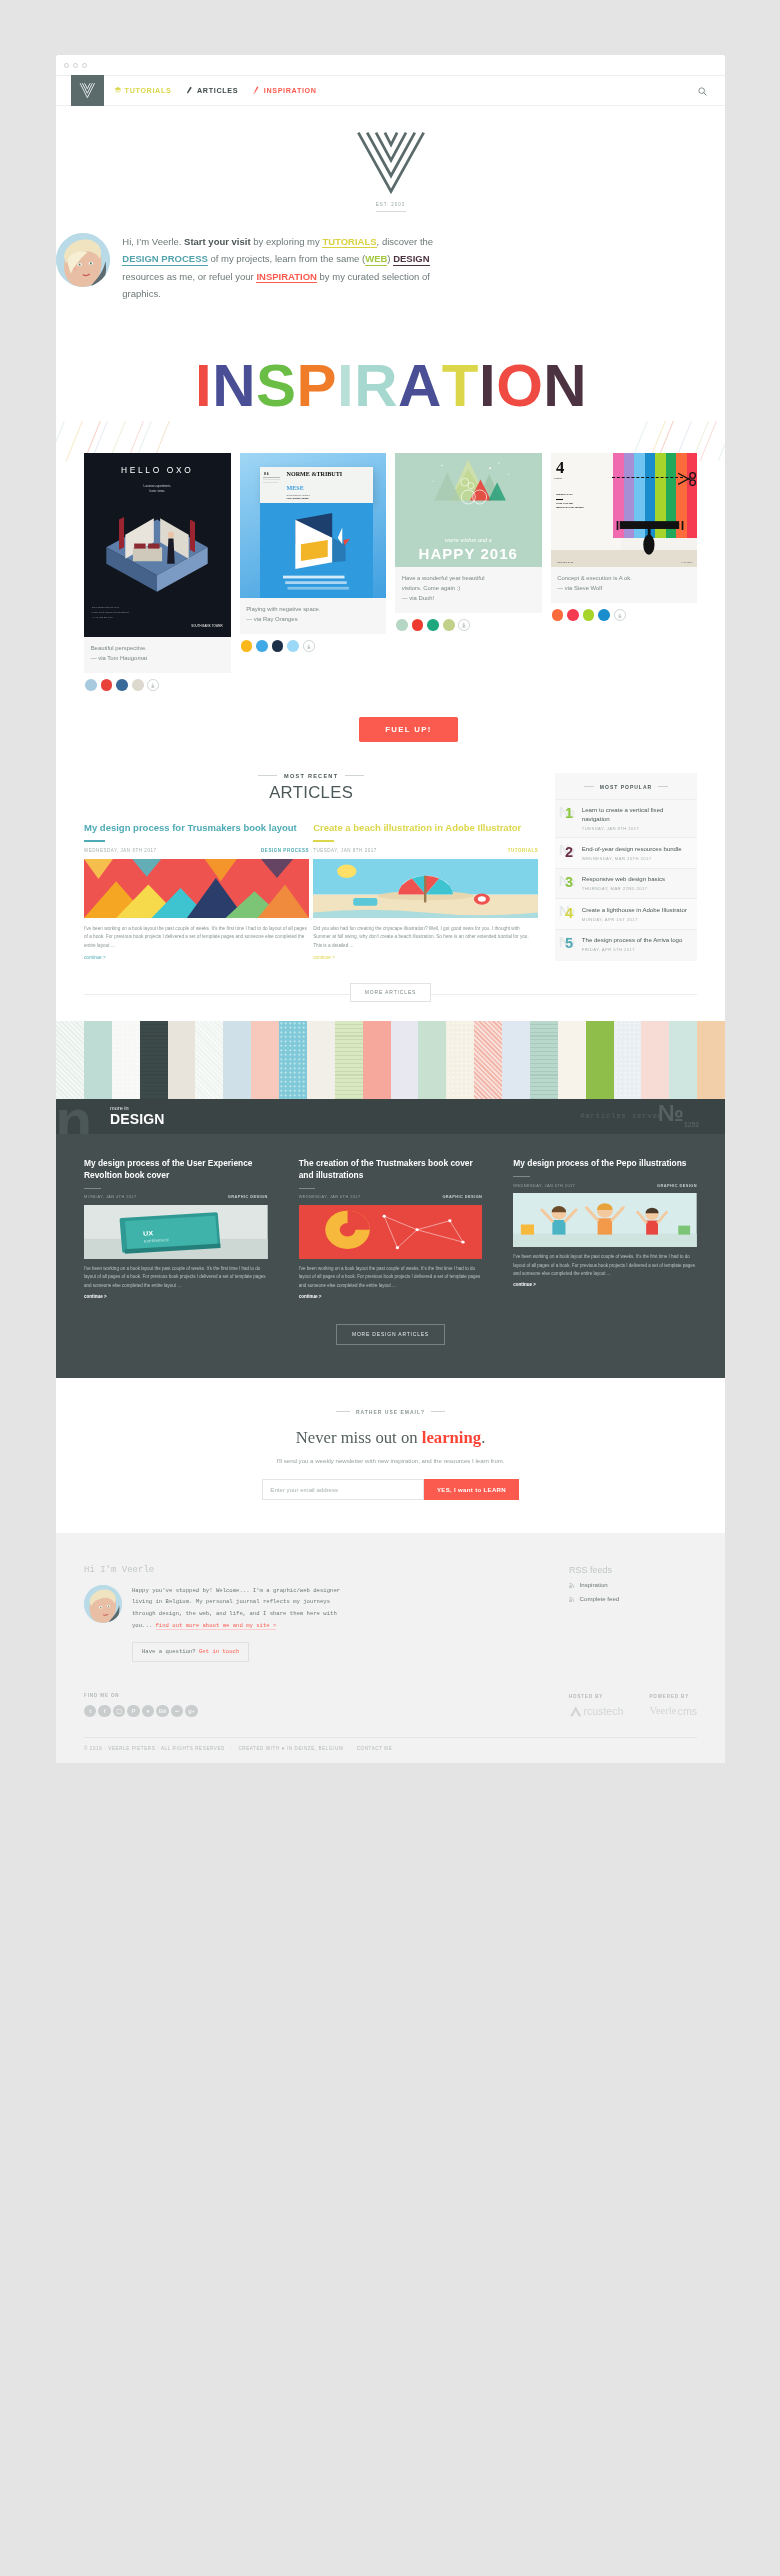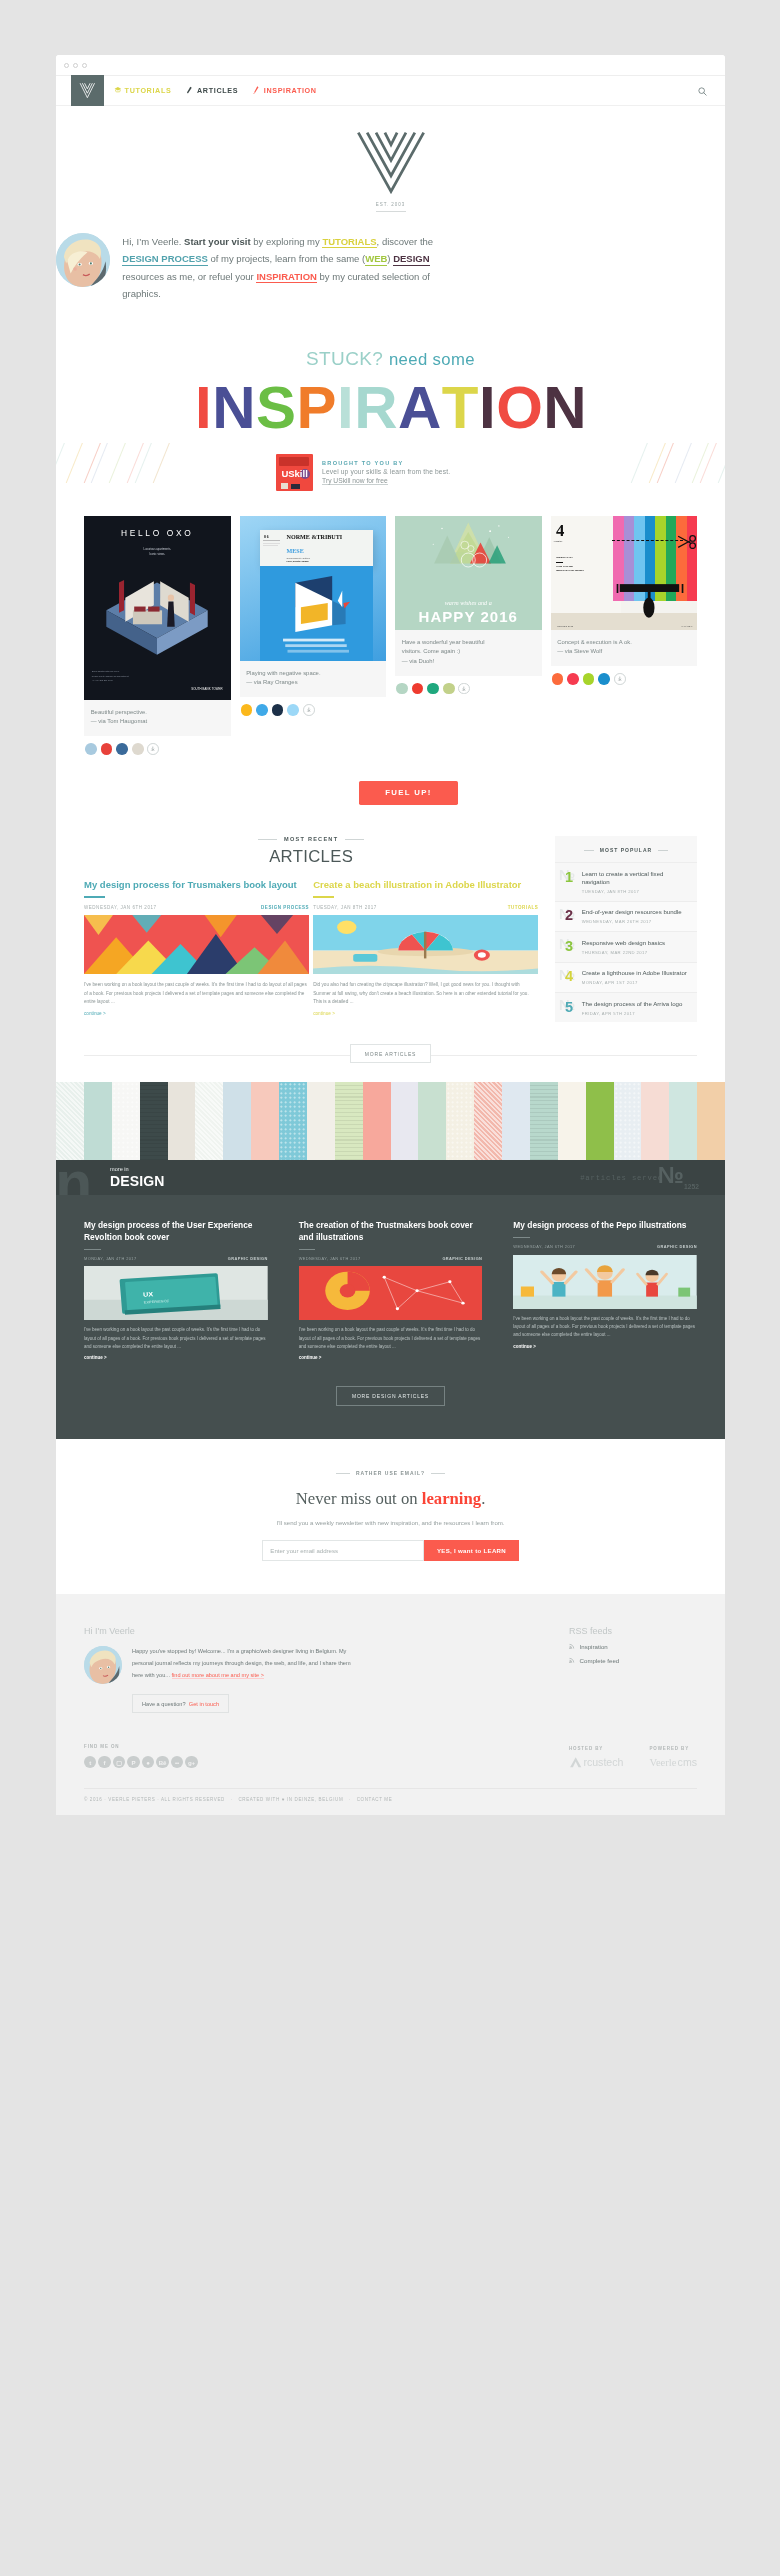--- a/index.html
+++ b/index.html
@@ -81,21 +81,21 @@
   
   .fuelwrap { background:#fff; padding:26px 0 31px; text-align:center;margin-left:36px; }
   .fuel { display:inline-block; background:#fb5b4e; color:#fff; font-size:7.8px; font-weight:bold; letter-spacing:.17em; padding:7.8px 26px; border-radius:1.7px; }
   
   .articles { background:#fff; padding:0 28px 0; display:flex; gap:16.7px; }
   .art-left { flex:1 1 auto; }
   .secthead { text-align:center; }
   .kicker { font-size:5.6px; letter-spacing:.22em; color:#4c5858; font-weight:bold; display:flex; align-items:center; justify-content:center; gap:6.7px; }
   .kicker::before, .kicker::after { content:""; width:19px; height:0.6px; background:#cfd5d5; display:block; }
   .secttitle { font-size:16.7px; color:#4c5858; letter-spacing:.02em; margin-top:4.5px; }
-  .artgrid { display:flex; gap:4px; margin-top:12px; }
+  .artgrid { display:flex; gap:4px; margin-top:19px; }
   .artcol { flex:1; }
   .arttitle { font-size:9.5px; font-weight:bold; line-height:1.35; }
   .arttitle.teal { color:#4eaab5; } .arttitle.yellow { color:#dcd64a; }
   .artrule { width:21px; height:1.7px; margin-top:5px; }
   .artrule.teal { background:#4eaab5; } .artrule.yellow { background:#dcd64a; }
   .artmeta { display:flex; justify-content:space-between; font-size:4.5px; letter-spacing:.12em; color:#a6aeae; margin-top:6.7px; }
   .artmeta .cat { font-weight:bold; }
   .artmeta .cat.teal { color:#4eaab5; } .artmeta .cat.yellow { color:#dcd64a; }
   .artthumb { width:100%; height:59px; margin-top:5.6px; overflow:hidden; position:relative; }
   .artbody { font-size:4.7px; line-height:1.85; color:#8a9494; margin-top:6.7px; }
@@ -147,21 +147,21 @@
   .nl-h1 { font-size:16.7px; color:#55605f; margin-top:12.3px; line-height:1.35;font-family:Liberation Serif, serif; }
   .nl-h1 .r { color:#fb4436; font-weight:bold; }
   .nl-h1 .g { color:#8b9595; }
   .nl-sub { font-size:6.1px; color:#97a0a0; margin-top:7.8px; }
   .nl-form { margin-top:14.5px; display:flex; justify-content:center; }
   .nl-input { width:162px; height:21px; border:0.6px solid #e2e6e6; padding:0 7.8px; font-size:6.1px; color:#a8b0b0; display:flex; align-items:center; background:#fff; }
   .nl-btn { height:21px; background:#fb5b4e; color:#fff; font-size:6.1px; font-weight:bold; letter-spacing:.05em; padding:0 13.4px; display:flex; align-items:center; }
   
   .footer { background:#f2f2f2; padding:32px 28px 0; }
   .f-row { display:flex; gap:22px; }
-  .f-left { flex:1; }
+  .f-left { flex:1;font-family:Liberation Mono, monospace; }
   .f-title { font-size:9px; color:#c2c7c7; }
   .f-body { display:flex; gap:10px; margin-top:10px; }
   .f-avatar { width:38px; height:38px; border-radius:50%; overflow:hidden; flex:none; background:#bcd9e5; position:relative; }
   .f-text { font-size:5.6px; line-height:2.1; color:#6d7878; max-width:223px; }
   .f-link { color:#fb5b4e; border-bottom:0.6px solid #fcc; }
   .f-q { display:inline-block; border:0.6px solid #dfe2e2; padding:5.6px 9px; font-size:5.6px; color:#6d7878; margin-top:10px; margin-left:48px; }
   .f-q b { color:#fb5b4e; font-weight:normal; margin-left:3.3px; }
   .f-rss { width:128px; flex:none; }
   .rss-item { display:flex; align-items:center; gap:4.5px; font-size:6.1px; color:#6d7878; margin-top:6.7px; }
   .rss-ic { width:6.1px; height:6.1px; }
@@ -265,24 +265,20 @@
         <span>Hi, I’m Veerle. </span><b>Start your visit</b><span> by exploring my</span>
         <span class="hl hl-tut">TUTORIALS</span><span>, discover the </span><span class="hl hl-dp">DESIGN PROCESS</span><span> of my</span>
         <span>projects, learn from the same (</span><span class="hl hl-web">WEB</span><span>) </span><span class="hl hl-des">DESIGN</span>
         <span>resources as me, or refuel your </span><span class="hl hl-insp">INSPIRATION</span><span> by my</span>
         <span>curated selection of graphics.</span>
       </div>
     </div>
   </div>
 
   <div class="inspband">
-    <div class="stuck">
-      <span>STUCK?</span>
-      <span class="needsome">need some</span>
-    </div>
     <div class="bigword" id="bigword">
         <span style="color: rgb(240, 75, 66);">I</span>
         <span style="color: rgb(74, 79, 149);">N</span>
         <span style="color: rgb(107, 190, 69);">S</span>
         <span style="color: rgb(240, 124, 42);">P</span>
         <span style="color: rgb(185, 224, 216);">I</span>
         <span style="color: rgb(166, 216, 207);">R</span>
         <span style="color: rgb(74, 79, 149);">A</span>
         <span style="color: rgb(220, 214, 74);">T</span>
         <span style="color: rgb(77, 50, 66);">I</span>
@@ -334,34 +330,20 @@
         <i style="left: 557px; background: rgb(207, 230, 224); opacity: 0;"></i>
         <i style="left: 565px; background: rgb(232, 208, 168); opacity: 0;"></i>
         <i style="left: 583px; background: rgb(207, 230, 224);"></i>
         <i style="left: 601px; background: rgb(242, 217, 154);"></i>
         <i style="left: 609px; background: rgb(240, 168, 152);"></i>
         <i style="left: 627px; background: rgb(207, 216, 232);"></i>
         <i style="left: 644px; background: rgb(216, 232, 192);"></i>
         <i style="left: 652px; background: rgb(245, 192, 184);"></i>
         <i style="left: 670px; background: rgb(207, 230, 224);"></i>
       </div>
-    <div class="sponsor">
-      <div class="sponsor-thumb">
-        <div style="position:absolute;left:3.3px;top:2.2px;width:30px;height:9px;background:#c9322a;border-radius:1.1px;"></div>
-        <div style="position:absolute;right:3.3px;top:14.5px;width:10px;height:10px;border-radius:50%;background:#7a4a8a;"></div>
-        <div style="position:absolute;left:4.5px;bottom:2.2px;width:7.8px;height:6.7px;background:#e8e0d2;"></div>
-        <div style="position:absolute;left:14.5px;bottom:2.2px;width:9px;height:5.6px;background:#2a2a3a;"></div>
-        <div class="t">USkill</div>
-      </div>
-      <div class="sponsor-txt">
-        <div class="sp-kicker">BROUGHT TO YOU BY</div>
-        <div class="sp-line">Level up your skills &amp; learn from the best.</div>
-        <div class="sp-link">Try USkill now for free</div>
-      </div>
-    </div>
   </div>
 
   <div class="cards">
 
     <div class="card">
       <div class="thumb" style="height:184px;background:#11151d;">
         <div style="position:absolute;left:0;right:0;top:12.3px;text-align:center;color:#fff;font-size:8.4px;letter-spacing:.32em;">HELLO OXO</div>
         <div style="position:absolute;left:0;right:0;top:31px;text-align:center;color:#c8cdd6;font-size:2.8px;">Luxurious apartments.</div>
         <div style="position:absolute;left:0;right:0;top:36px;text-align:center;color:#c8cdd6;font-size:2.8px;">Iconic views.</div>
         <svg viewBox="0 0 200 150" style="position:absolute;left:6.7px;top:50px;width:132px;height:95px;">

